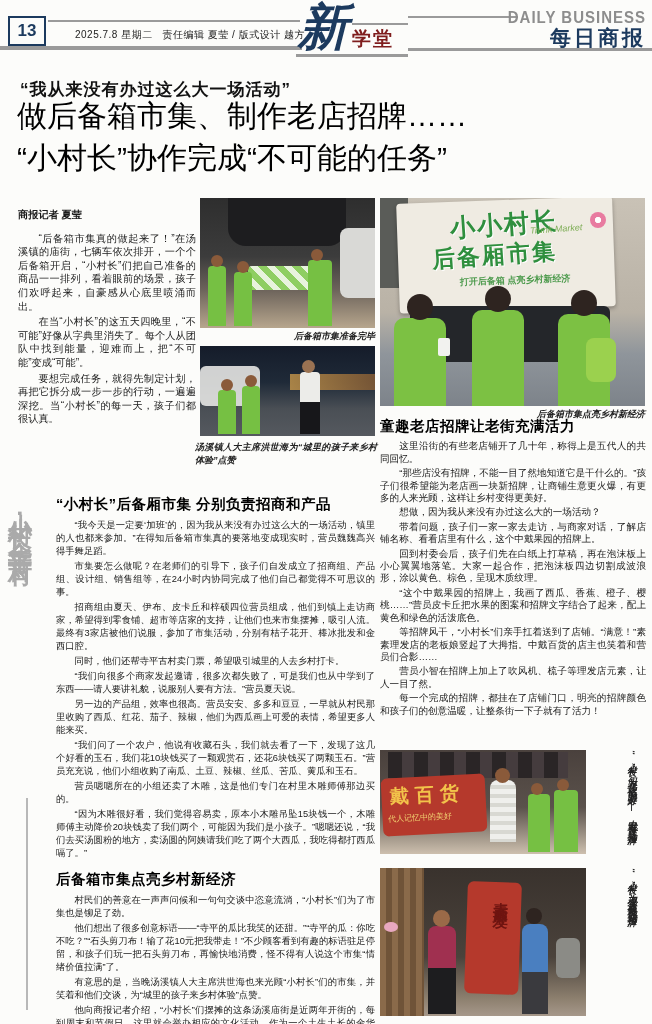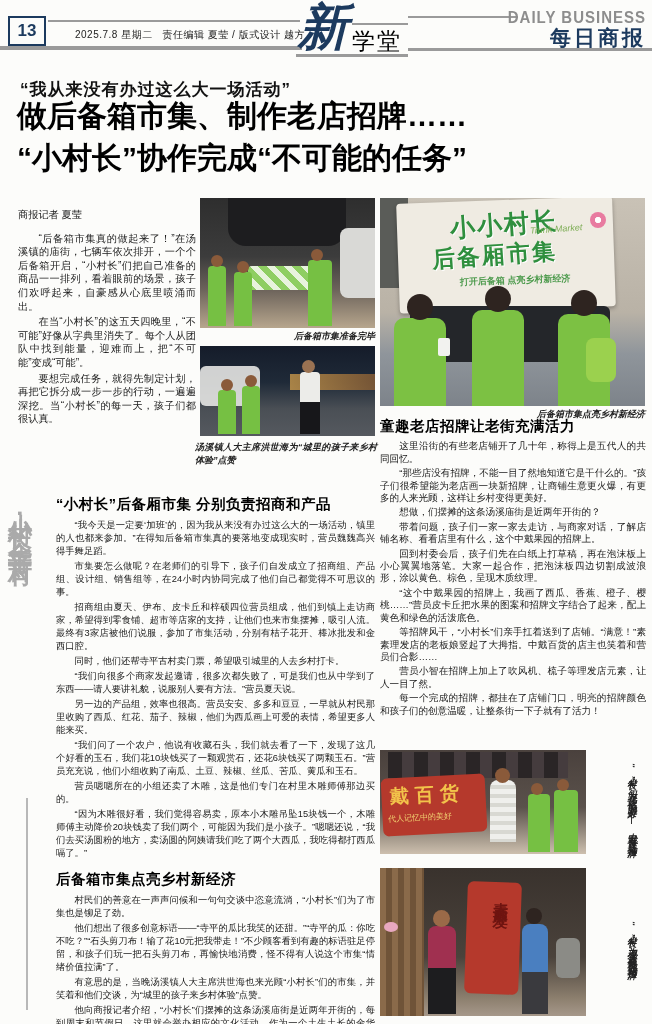--- a/index.html
+++ b/index.html
@@ -1,38 +1,38 @@
 <!DOCTYPE html>
 <html><head>
 <meta charset="utf-8">
 <style>
   html,body{margin:0;padding:0;background:#e8e8e4;}
   #page{position:relative;width:652px;height:1024px;background:#fcfcfa;margin:0 auto;
         font-family:"Liberation Sans","DejaVu Sans",sans-serif;color:#1a1a1a;overflow:hidden;}
-  .abs{position:absolute;text-align:center;}
+  .abs{position:absolute;}
   
   .pgbox{left:8px;top:16px;width:34px;height:26px;border:2px solid #1c3a5e;color:#1c3a5e;
          font-size:17px;font-weight:bold;display:flex;align-items:center;justify-content:center;}
   .pgbar{left:8px;top:46px;width:38px;height:4px;background:#1c3a5e;}
   .hline{background:#9a9a9a;}
   .dateline{left:54px;top:28px;font-size:10px;font-weight:normal;color:#222;letter-spacing:.5px;margin-left:21px;}
   .logo-main{left:298px;top:2px;font-size:50px;font-weight:bold;font-style:italic;
              color:#1c3a5e;font-family:"Liberation Serif","DejaVu Serif",serif;line-height:1;}
-  .logo-sub{left:352px;top:26px;font-size:23px;font-weight:400;color:#000000;letter-spacing:2px;}
+  .logo-sub{left:352px;top:26px;font-size:19px;font-weight:700;color:#7f1d1d;letter-spacing:2px;}
   .mast-en{left:460px;top:8px;width:186px;text-align:right;font-size:15px;color:#8d8d8d;
            letter-spacing:1px;font-weight:bold;transform:scaleY(1.1);}
   .mast-cn{left:460px;top:24px;width:186px;text-align:right;font-size:21px;font-weight:900;
            color:#1c3a5e;font-family:"Liberation Serif","DejaVu Serif",serif;letter-spacing:3px;}
   
   .kicker{left:20px;top:78px;font-size:17px;font-weight:600;color:#111;letter-spacing:1px;}
-  .hl{left:17px;font-size:30px;font-weight:700;color:#000;letter-spacing:0px;line-height:1.0;}
+  .hl{left:17px;font-size:30px;font-weight:400;color:#000;letter-spacing:0px;line-height:1.0;}
   
   .col{text-align:justify;}
   .col p{margin:0 0 2px 0;text-indent:2em;}
-  .byline{font-weight:normal;text-indent:0!important;margin-bottom:10px!important;}
+  .byline{font-weight:bold;text-indent:0!important;margin-bottom:10px!important;}
   .col1{left:18px;top:208px;width:178px;font-size:10.2px;line-height:13.6px;}
   .colmid{left:56px;top:498px;width:319px;font-size:9.3px;line-height:13px;}
   .colright{left:380px;top:420px;width:266px;font-size:9.6px;line-height:12.4px;}
   .sechead{font-size:14.5px;font-weight:900;color:#000;text-indent:0!important;
            margin:0 0 8px 0!important;letter-spacing:.5px;}
   .sechead2{margin-top:13px!important;}
   
   .cap{font-size:9px;font-style:italic;color:#222;font-weight:600;}
   .vcap{font-size:9px;font-style:italic;color:#222;font-weight:600;
         writing-mode:vertical-rl;letter-spacing:2px;}
@@ -126,21 +126,21 @@
     <i class="kid-lg" style="left:178px;top:116px;height:92px;"></i>
     <div style="left:58px;top:140px;width:12px;height:18px;background:#f2f2ef;border-radius:2px;"></div>
     <div style="left:206px;top:140px;width:30px;height:44px;background:#9bd14e;border-radius:8px;"></div>
   </div>
   <div class="abs cap" style="left:380px;top:408px;width:265px;text-align:right;">后备箱市集点亮乡村新经济</div>
 
   <div class="abs col colright">
     <p class="sechead">童趣老店招牌让老街充满活力</p>
     <p>这里沿街的有些老店铺开了几十年，称得上是五代人的共同回忆。</p>
     <p>“那些店没有招牌，不能一目了然地知道它是干什么的。”孩子们很希望能为老店画一块新招牌，让商铺生意更火爆，有更多的人来光顾，这样让乡村变得更美好。</p>
-    <p>想做，们摆摊的这条汤溪庙街是近两年开街的？</p>
+    <p>想做，因为我从来没有办过这么大的一场活动？</p>
     <p>带着问题，孩子们一家一家去走访，与商家对话，了解店铺名称、看看店里有什么，这个中戴果园的招牌上。</p>
     <p>回到村委会后，孩子们先在白纸上打草稿，再在泡沫板上小心翼翼地落笔。大家一起合作，把泡沫板四边切割成波浪形，涂以黄色、棕色，呈现木质纹理。</p>
     <p>“这个中戴果园的招牌上，我画了西瓜、香蕉、橙子、樱桃……”营员皮卡丘把水果的图案和招牌文字结合了起来，配上黄色和绿色的活泼底色。</p>
     <p>等招牌风干，“小村长”们亲手扛着送到了店铺。“满意！”素素理发店的老板娘竖起了大拇指。中戴百货的店主也笑着和营员们合影……</p>
     <p>营员小智在招牌上加上了吹风机、梳子等理发店元素，让人一目了然。</p>
     <p>每一个完成的招牌，都挂在了店铺门口，明亮的招牌颜色和孩子们的创意温暖，让整条街一下子就有了活力！</p>
   </div>
 
   <div class="abs margin-label">小小村长·金华寺平古村</div>
   <div class="abs margin-rule"></div>

